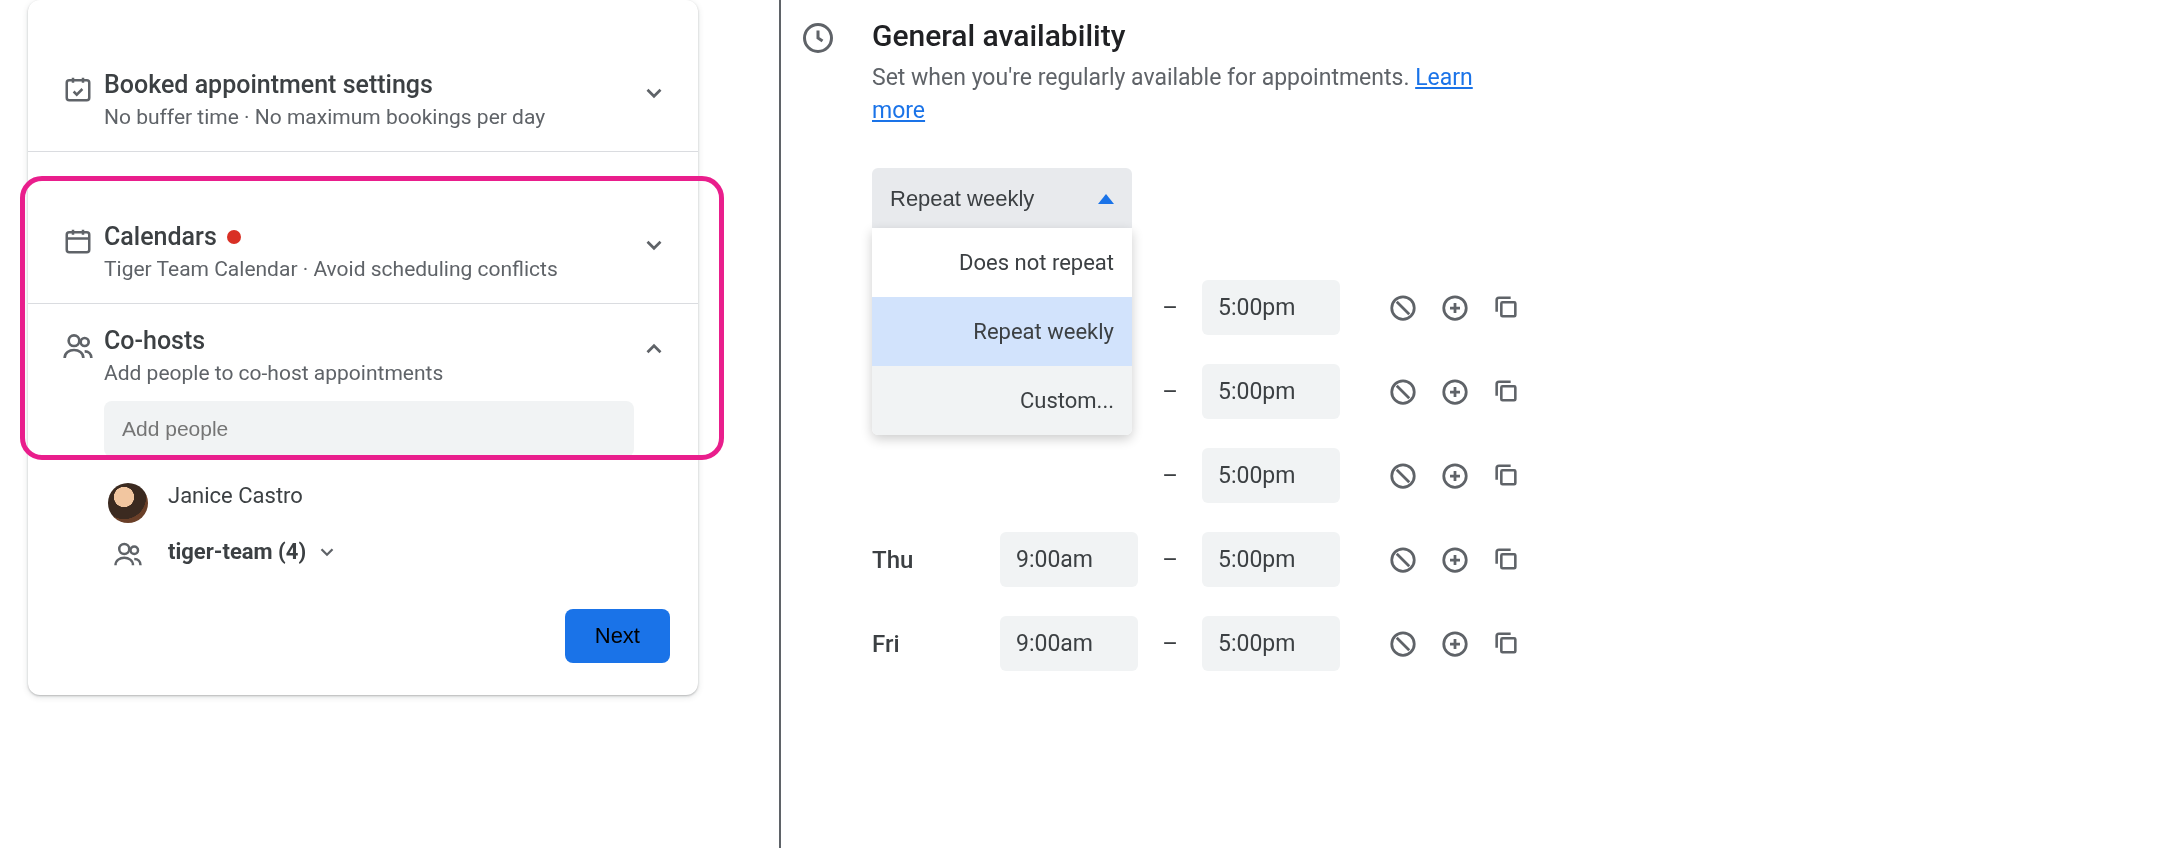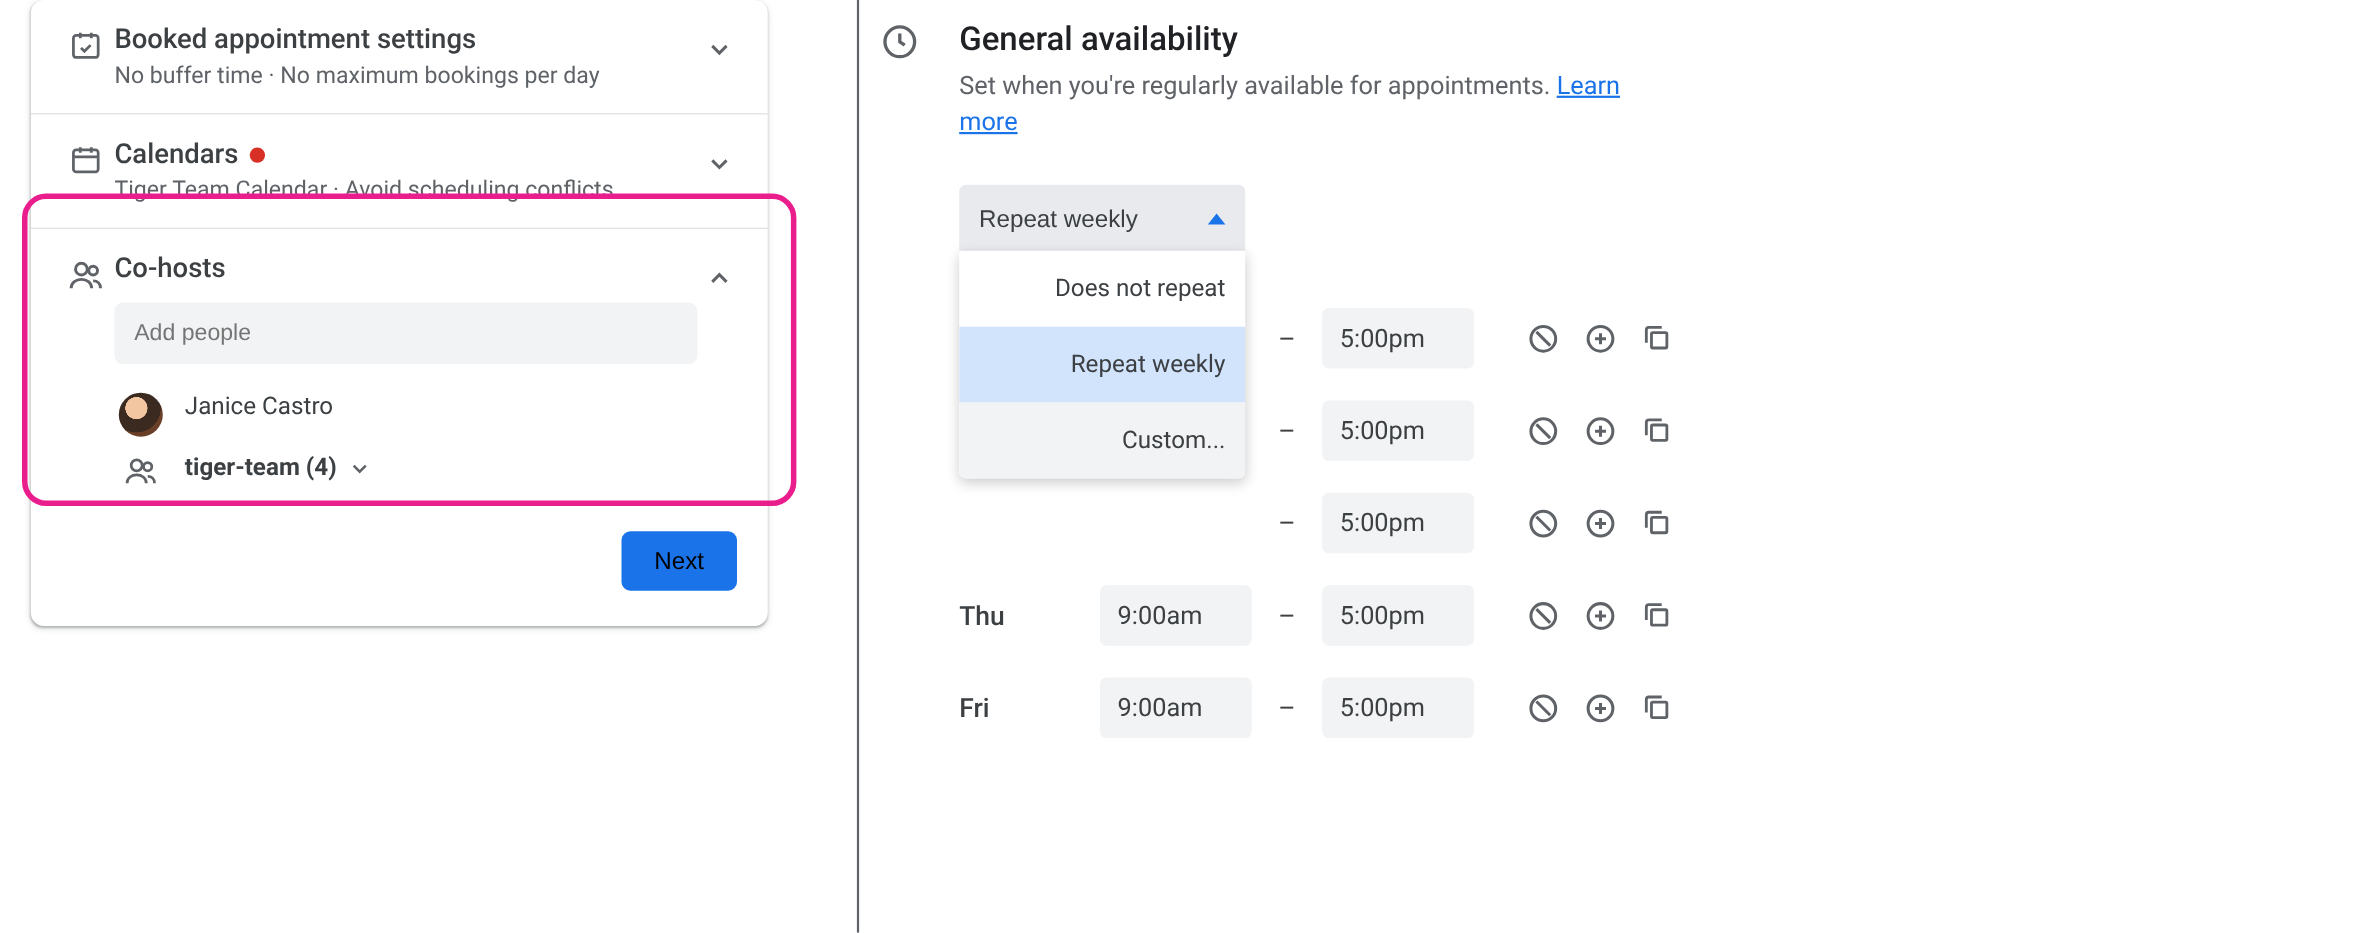--- a/index.html
+++ b/index.html
@@ -29,21 +29,21 @@
     background: #fff;
     border-radius: 12px;
     box-shadow: 0 2px 6px rgba(60,64,67,.15), 0 1px 2px rgba(60,64,67,.3);
     overflow: visible;
   }
   .row {
     display: flex;
     align-items: flex-start;
     padding: 22px 24px 22px 24px;
   }
-  .row-border { border-bottom: 1px solid #dadce0; }
+  .row-border { border-bottom: 1px solid #dadce0; margin-top: 48px; }
   .icon-slot {
     width: 52px;
     flex: none;
     display:flex;
     justify-content:center;
     padding-top:4px;
     color:#5f6368;
   }
   .row-body { flex:1; }
   .row-title {
@@ -213,20 +213,21 @@
     <div class="icon-slot">
       <svg width="32" height="32" viewBox="0 0 24 24" fill="none" stroke="currentColor" stroke-width="2">
           <circle cx="9" cy="8" r="4"></circle>
           <path d="M2 21c0-4 3.5-6 7-6s7 2 7 6"></path>
           <circle cx="17" cy="9" r="3"></circle>
           <path d="M22 21c0-3-2-5-5-5"></path>
         </svg>
     </div>
     <div class="row-body">
       <div class="row-title">Co-hosts</div>
+      <div class="row-sub">Add people to co-host appointments</div>
       <input class="addppl" placeholder="Add people" style="">
       <div class="cohost-list">
         <div class="cohost-item">
           <div class="avatar"></div>
           <span>Janice Castro</span>
         </div>
         <div class="cohost-item">
           <div class="group-ico">
             <svg width="30" height="30" viewBox="0 0 24 24" fill="none" stroke="currentColor" stroke-width="2">
                 <circle cx="9" cy="8" r="4"></circle>

